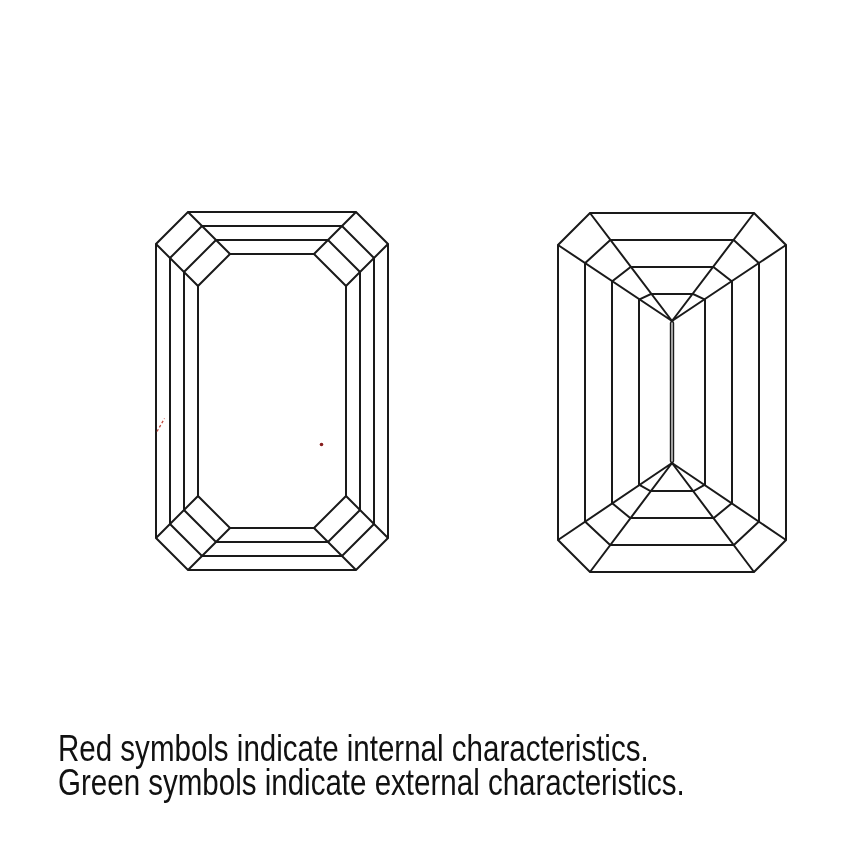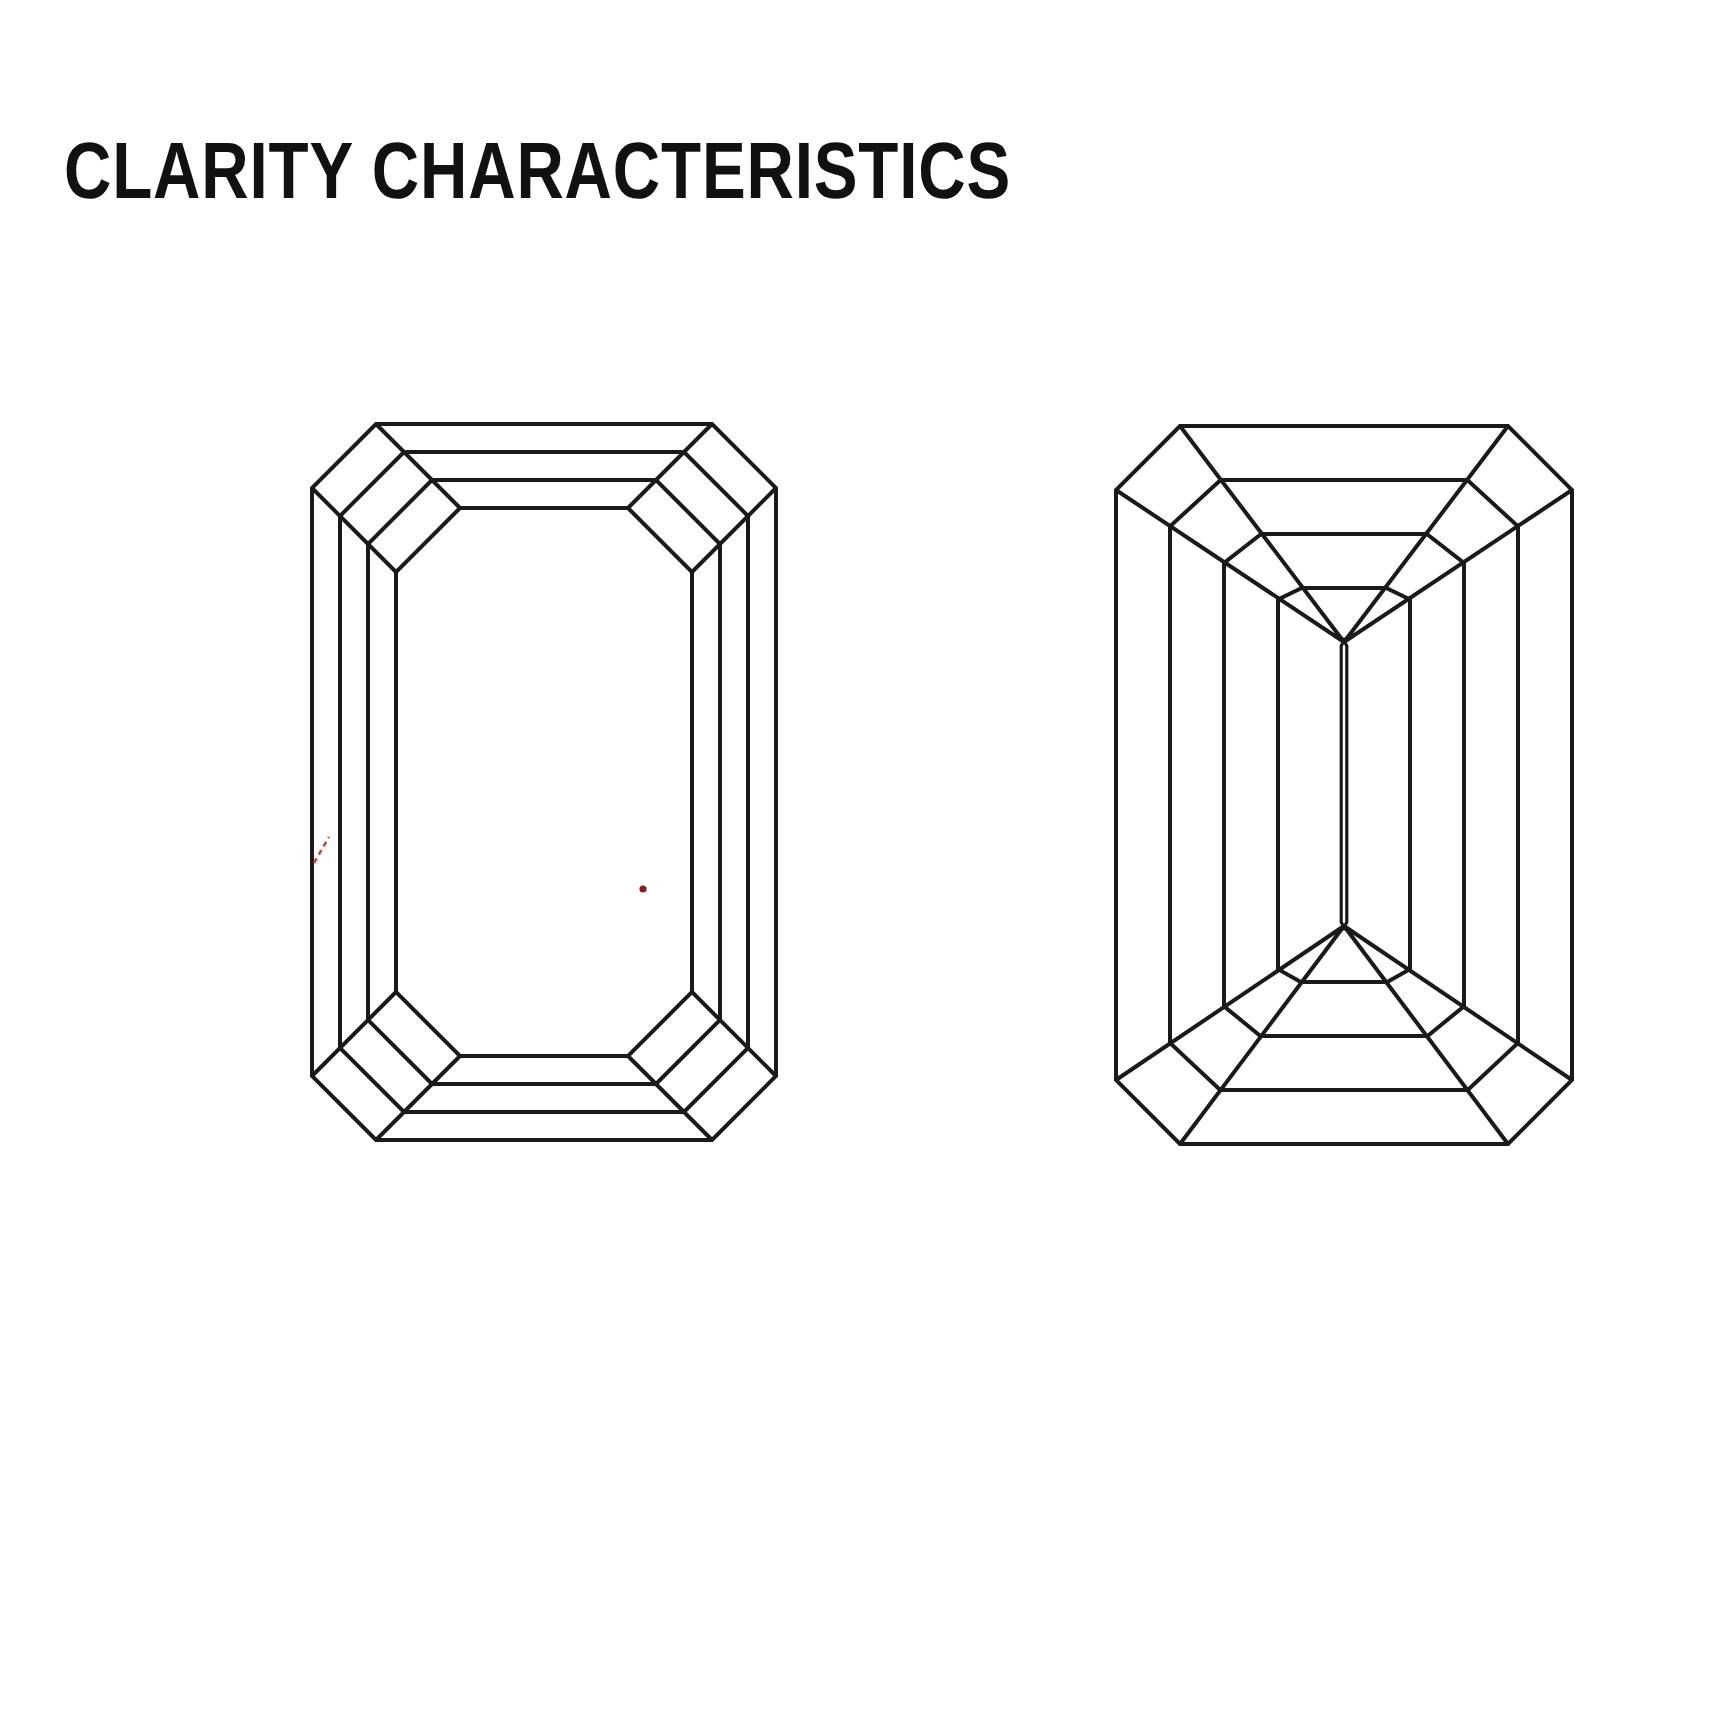--- a/index.html
+++ b/index.html
@@ -25,23 +25,20 @@
     position:absolute;left:58px;top:732px;
     font-size:36px;font-weight:normal;line-height:34px;
   }
   .key-lines p{margin:0;padding:0;}
 </style>
 </head>
 <body>
 
 <div class="page">
 
-  <div class="page-title">
-    <span class="squeeze">CLARITY CHARACTERISTICS</span>
-  </div>
 
   <svg class="plot-svg" width="868" height="867" viewBox="0 0 868 867" fill="none" stroke="#1a1a1a" stroke-width="2" stroke-linejoin="miter" stroke-linecap="butt">
 
     <g>
       <polygon points="188,212 356,212 388,244 388,538 356,570 188,570 156,538 156,244"></polygon>
       <polygon points="202,226 342,226 374,258 374,524 342,556 202,556 170,524 170,258"></polygon>
       <polygon points="216,240 328,240 360,272 360,510 328,542 216,542 184,510 184,272"></polygon>
       <polygon points="230,254 314,254 346,286 346,496 314,528 230,528 198,496 198,286"></polygon>
       <path d="
         M188 212 L230 254 M156 244 L198 286
@@ -64,14 +61,20 @@
         M670.6 323 L672 320.2 L673.4 323 L673.4 461 L672 463.8 L670.6 461 Z"></path>
     </g>
 
     <g id="symbols-layer">
         <line x1="157" y1="431.5" x2="164.5" y2="418.5" stroke="#bf4a3f" stroke-width="1.3" stroke-dasharray="2.6 2.2"></line>
         <circle cx="321.5" cy="444.5" r="1.8" fill="#871e1e" stroke="none"></circle>
       </g>
   </svg>
 
 
+  <div class="key-lines">
+    <span class="squeeze">
+      <p>Red symbols indicate internal characteristics.</p>
+      <p>Green symbols indicate external characteristics.</p>
+    </span>
+  </div>
 
 </div>
 
 </body></html>

